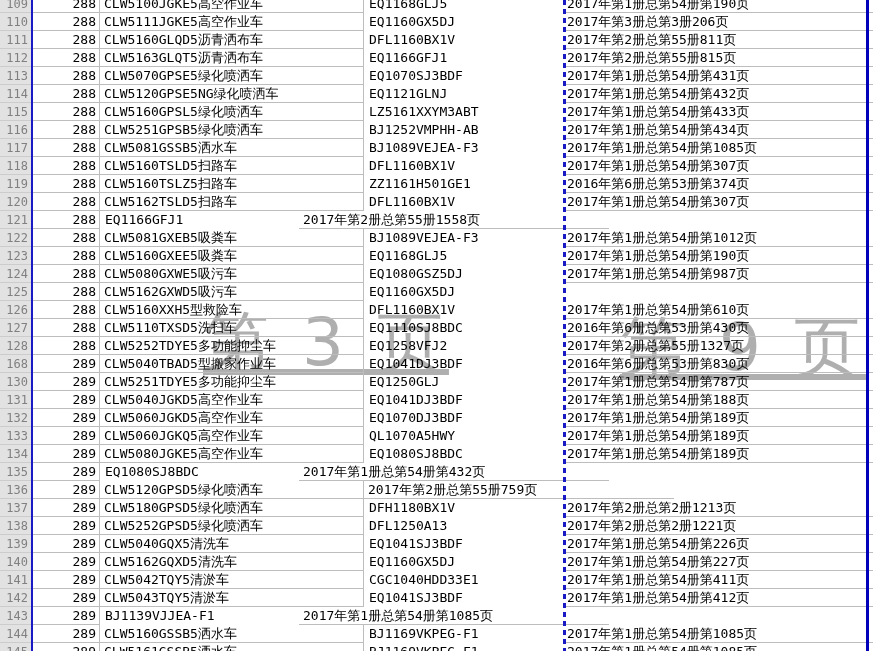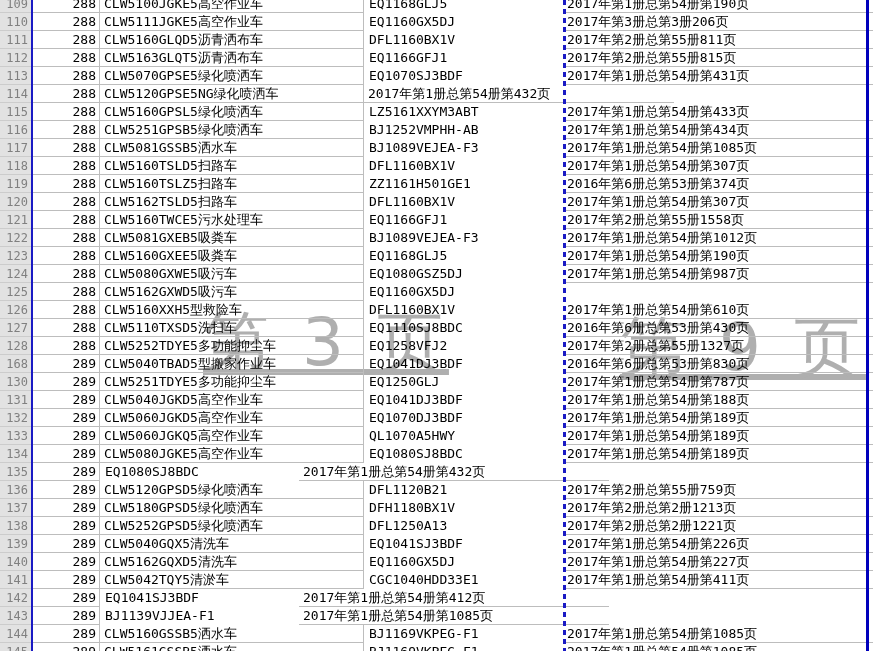--- a/index.html
+++ b/index.html
@@ -73,20 +73,21 @@
         <div class="cell c-rowhead">113</div>
         <div class="cell c-num">288</div>
         <div class="cell c-model">CLW5070GPSE5绿化喷洒车</div>
         <div class="cell c-chassis">EQ1070SJ3BDF</div>
         <div class="cell c-page">2017年第1册总第54册第431页</div>
       </div>
       <div class="row">
         <div class="cell c-rowhead">114</div>
         <div class="cell c-num">288</div>
         <div class="cell c-model">CLW5120GPSE5NG绿化喷洒车</div>
+        <div class="cell c-chassis">EQ1121GLNJ</div>
         <div class="cell c-page">2017年第1册总第54册第432页</div>
       </div>
       <div class="row">
         <div class="cell c-rowhead">115</div>
         <div class="cell c-num">288</div>
         <div class="cell c-model">CLW5160GPSL5绿化喷洒车</div>
         <div class="cell c-chassis">LZ5161XXYM3ABT</div>
         <div class="cell c-page">2017年第1册总第54册第433页</div>
       </div>
       <div class="row">
@@ -120,21 +121,20 @@
       <div class="row">
         <div class="cell c-rowhead">120</div>
         <div class="cell c-num">288</div>
         <div class="cell c-model">CLW5162TSLD5扫路车</div>
         <div class="cell c-chassis">DFL1160BX1V</div>
         <div class="cell c-page">2017年第1册总第54册第307页</div>
       </div>
       <div class="row">
         <div class="cell c-rowhead">121</div>
         <div class="cell c-num">288</div>
-        <div class="cell c-model">CLW5160TWCE5污水处理车</div>
         <div class="cell c-chassis">EQ1166GFJ1</div>
         <div class="cell c-page">2017年第2册总第55册1558页</div>
       </div>
       <div class="row">
         <div class="cell c-rowhead">122</div>
         <div class="cell c-num">288</div>
         <div class="cell c-model">CLW5081GXEB5吸粪车</div>
         <div class="cell c-chassis">BJ1089VEJEA-F3</div>
         <div class="cell c-page">2017年第1册总第54册第1012页</div>
       </div>
@@ -224,21 +224,20 @@
       <div class="row">
         <div class="cell c-rowhead">135</div>
         <div class="cell c-num">289</div>
         <div class="cell c-chassis">EQ1080SJ8BDC</div>
         <div class="cell c-page">2017年第1册总第54册第432页</div>
       </div>
       <div class="row">
         <div class="cell c-rowhead">136</div>
         <div class="cell c-num">289</div>
         <div class="cell c-model">CLW5120GPSD5绿化喷洒车</div>
-        <div class="cell c-chassis">DFL1120B21</div>
         <div class="cell c-page">2017年第2册总第55册759页</div>
       </div>
       <div class="row">
         <div class="cell c-rowhead">137</div>
         <div class="cell c-num">289</div>
         <div class="cell c-model">CLW5180GPSD5绿化喷洒车</div>
         <div class="cell c-chassis">DFH1180BX1V</div>
         <div class="cell c-page">2017年第2册总第2册1213页</div>
       </div>
       <div class="row">
@@ -265,20 +264,21 @@
       <div class="row">
         <div class="cell c-rowhead">141</div>
         <div class="cell c-num">289</div>
         <div class="cell c-model">CLW5042TQY5清淤车</div>
         <div class="cell c-chassis">CGC1040HDD33E1</div>
         <div class="cell c-page">2017年第1册总第54册第411页</div>
       </div>
       <div class="row">
         <div class="cell c-rowhead">142</div>
         <div class="cell c-num">289</div>
+        <div class="cell c-model">CLW5043TQY5清淤车</div>
         <div class="cell c-chassis">EQ1041SJ3BDF</div>
         <div class="cell c-page">2017年第1册总第54册第412页</div>
       </div>
       <div class="row">
         <div class="cell c-rowhead">143</div>
         <div class="cell c-num">289</div>
         <div class="cell c-chassis">BJ1139VJJEA-F1</div>
         <div class="cell c-page">2017年第1册总第54册第1085页</div>
       </div>
       <div class="row">

